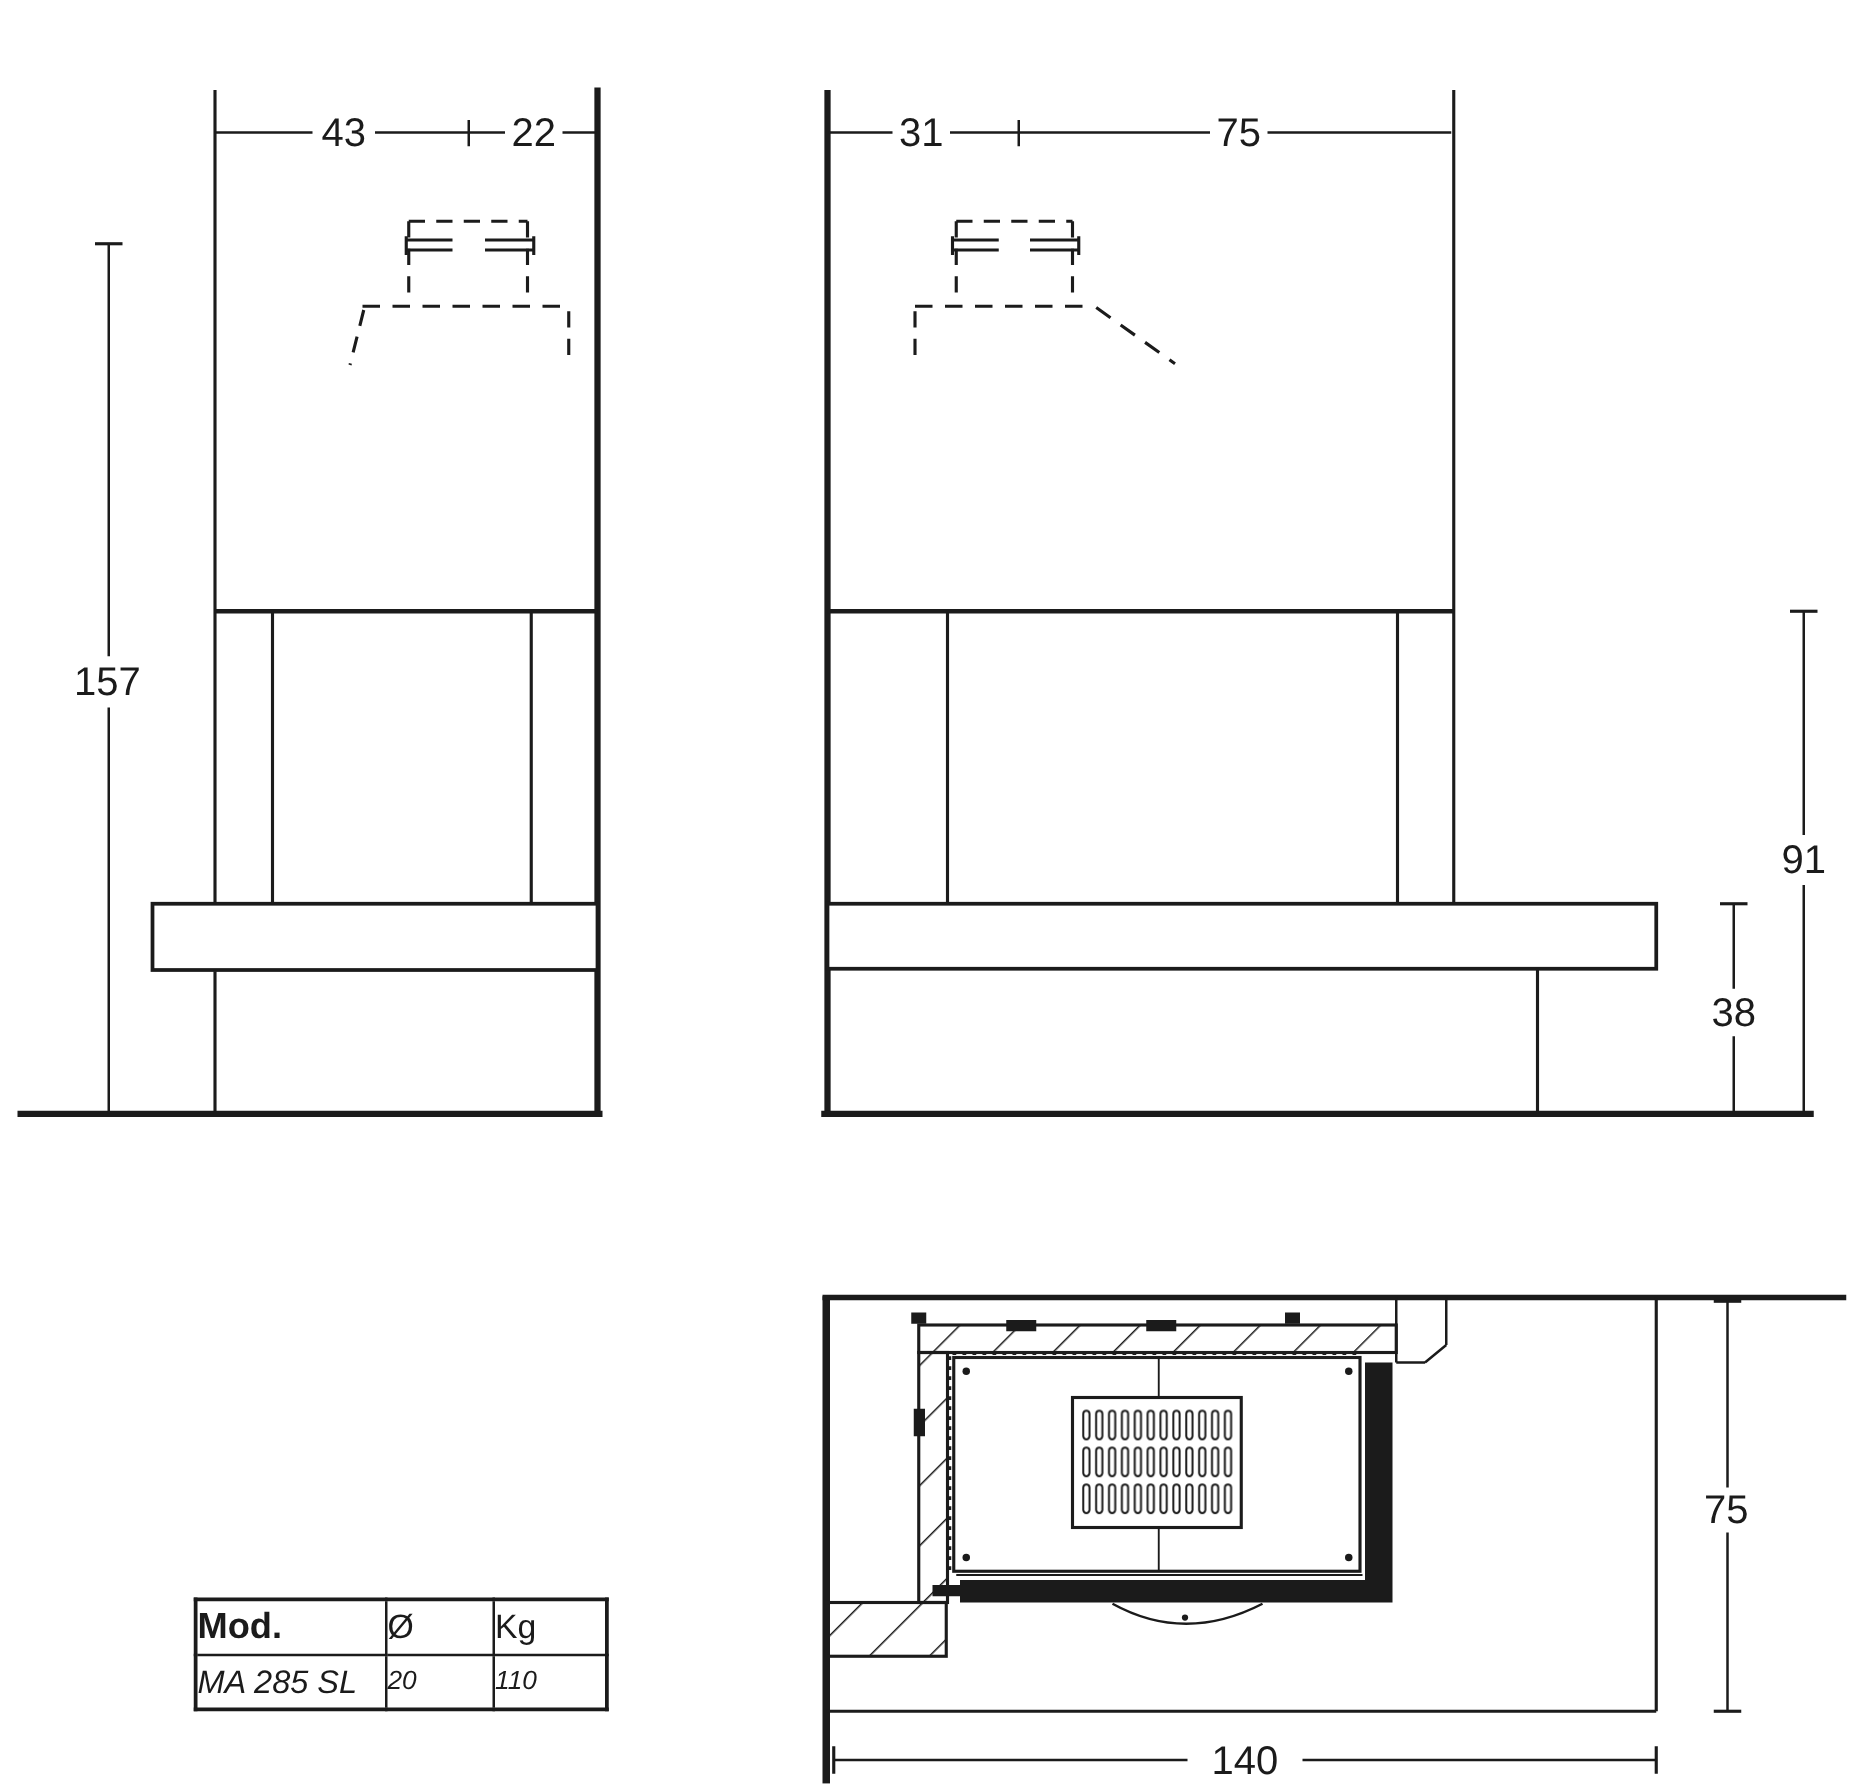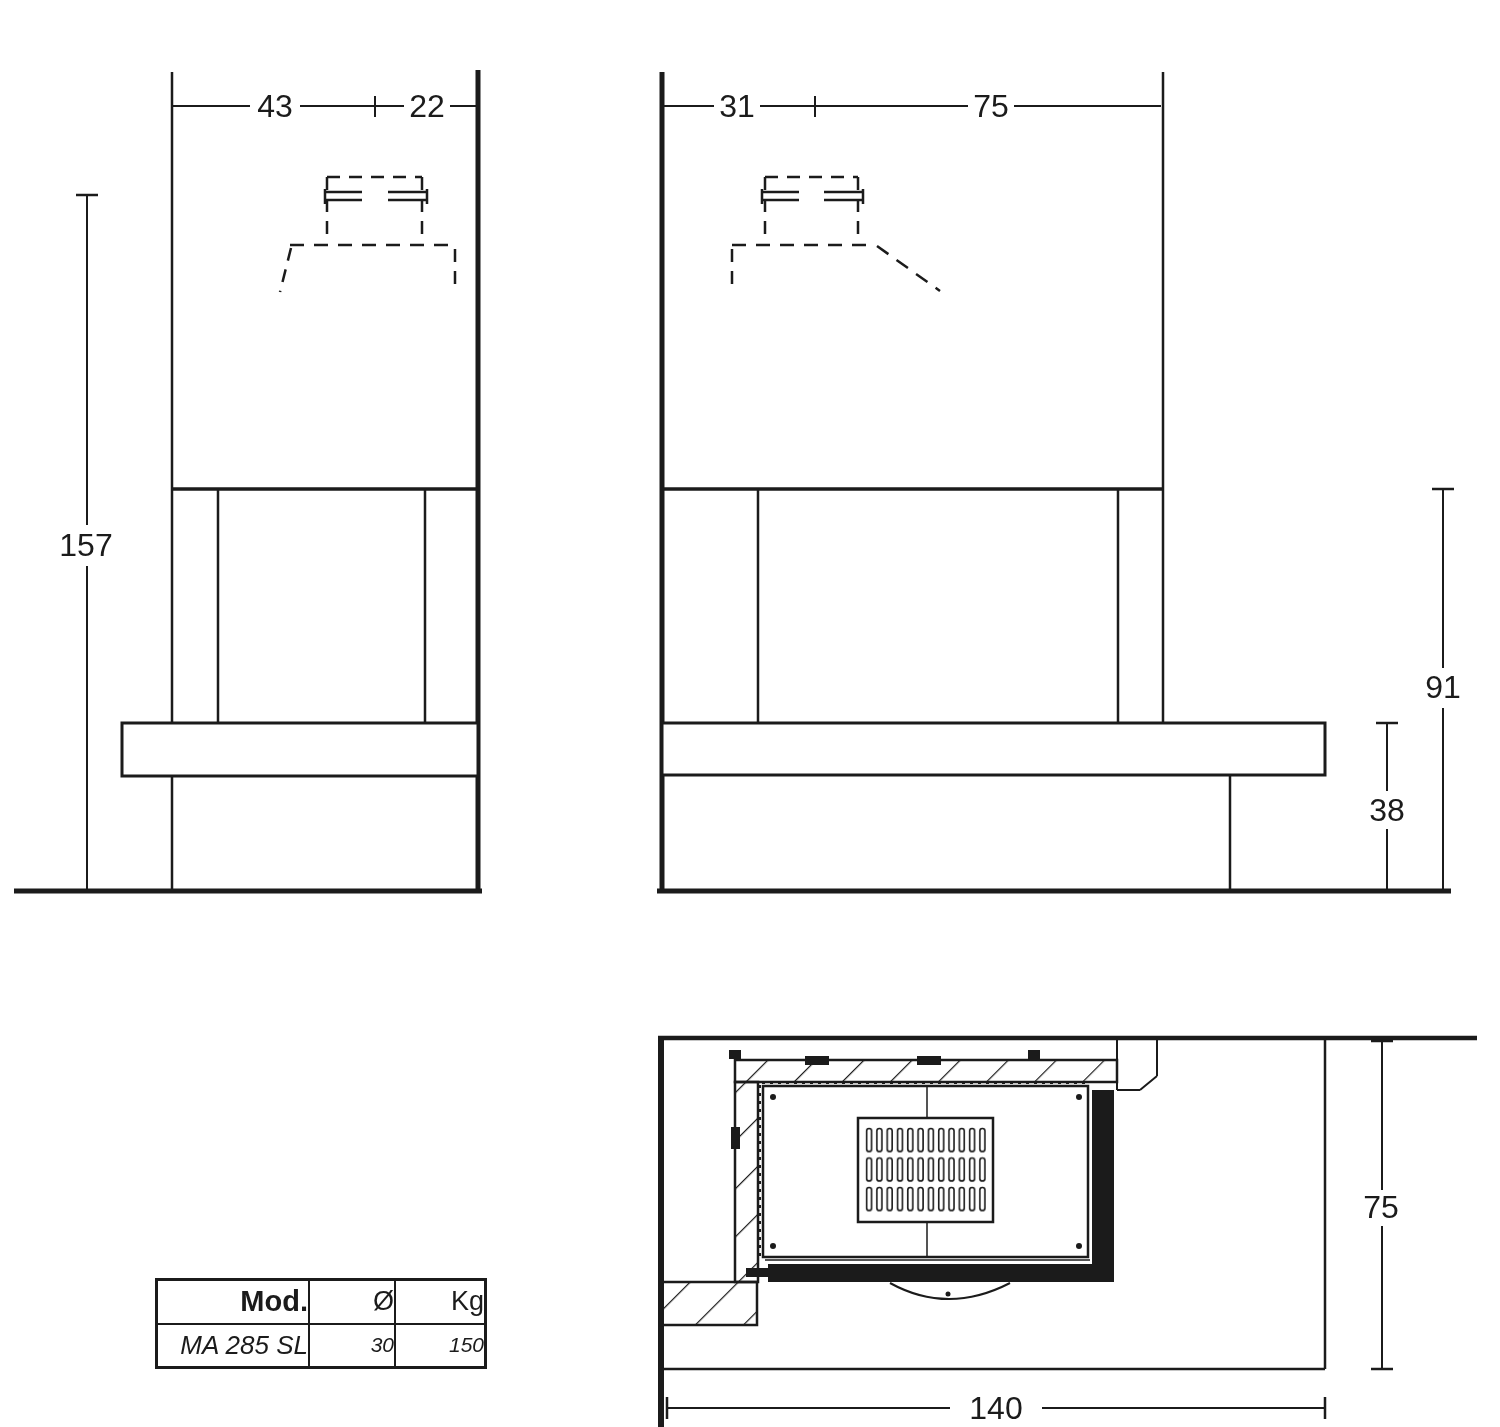--- a/index.html
+++ b/index.html
@@ -12,21 +12,21 @@
     font-family:"Liberation Sans", sans-serif;
     font-size:32px; fill:#1b1b1b; text-anchor:middle;
   }
   
   .spec-table {
     position:absolute; left:155px; top:1278px;
     border-collapse:collapse; table-layout:fixed;
     background:#fff; color:#1b1b1b;
   }
   .spec-table td, .spec-table th {
-    border:2px solid #1b1b1b; text-align:right; vertical-align:middle;
+    border:2px solid #1b1b1b; text-align:left; vertical-align:middle;
     padding:0; font-family:"Liberation Sans", sans-serif;
   }
   .spec-table { border:3px solid #1b1b1b; }
   .col-mod { width:150px; } .col-dia { width:84px; } .col-kg { width:88px; }
   .row-head { height:44px; } .row-data { height:44px;font-style:italic; }
   .th-mod { font-weight:bold; font-size:29px; }
   .th-plain { font-weight:normal; font-size:27px; }
   .cell-model { font-size:26px; }
   .cell-num { font-size:21px; }
 </style>
@@ -152,19 +152,19 @@
 
 <table class="spec-table">
   <tbody>
         <tr class="row-head">
     <th class="col-mod th-mod">Mod.</th>
     <th class="col-dia th-plain">Ø</th>
     <th class="col-kg th-plain">Kg</th>
   </tr>
   <tr class="row-data">
     <td class="col-mod cell-model">MA 285 SL</td>
-    <td class="col-dia cell-num">30</td>
-    <td class="col-kg cell-num">150</td>
+    <td class="col-dia cell-num">20</td>
+    <td class="col-kg cell-num">110</td>
   </tr>
 </tbody>
     </table>
 
 </div>
 
 </body></html>

